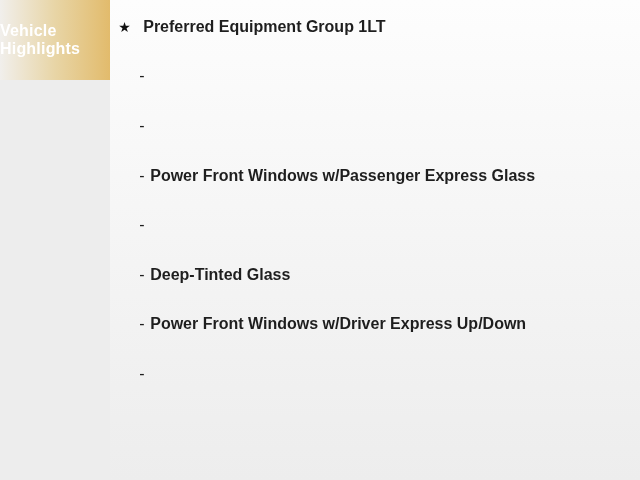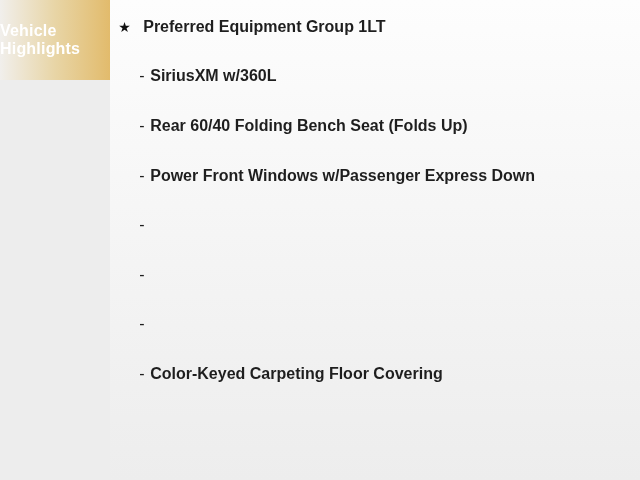--- a/index.html
+++ b/index.html
@@ -71,37 +71,36 @@
   <div class="header">
     <span class="header-title">Vehicle Highlights</span>
   </div>
   <div class="list">
       <div class="row primary">
         <span class="marker">★</span>
         <span class="label">Preferred Equipment Group 1LT</span>
       </div>
       <div class="row sub">
         <span class="marker">-</span>
-        <span class="label">SiriusXM w/360L</span>
-      </div>
-      <div class="row sub">
-        <span class="marker">-</span>
-        <span class="label">Rear 60/40 Folding Bench Seat (Folds Up)</span>
-      </div>
-      <div class="row sub">
-        <span class="marker">-</span>
-        <span class="label">Power Front Windows w/Passenger Express Down</span>
       </div>
       <div class="row sub">
         <span class="marker">-</span>
       </div>
       <div class="row sub">
         <span class="marker">-</span>
+        <span class="label">Power Front Windows w/Passenger Express Glass</span>
       </div>
       <div class="row sub">
         <span class="marker">-</span>
       </div>
       <div class="row sub">
         <span class="marker">-</span>
-        <span class="label">Color-Keyed Carpeting Floor Covering</span>
+        <span class="label">Deep-Tinted Glass</span>
+      </div>
+      <div class="row sub">
+        <span class="marker">-</span>
+        <span class="label">Power Front Windows w/Driver Express Up/Down</span>
+      </div>
+      <div class="row sub">
+        <span class="marker">-</span>
       </div>
     </div>
 </div>
 
 </body></html>

